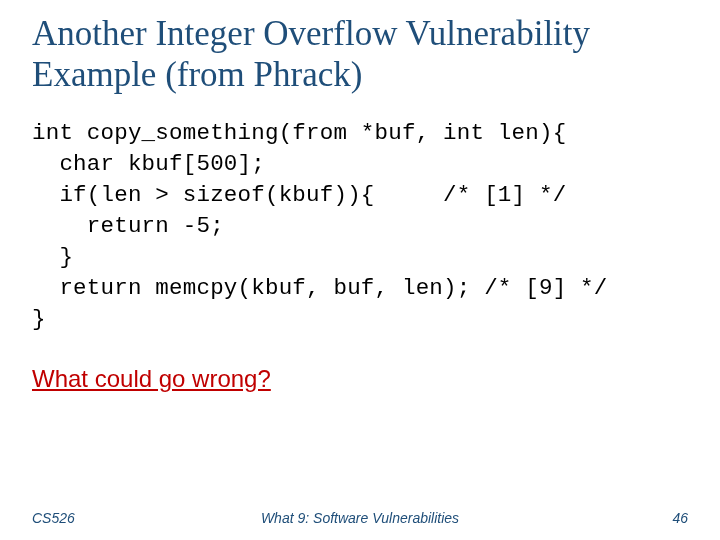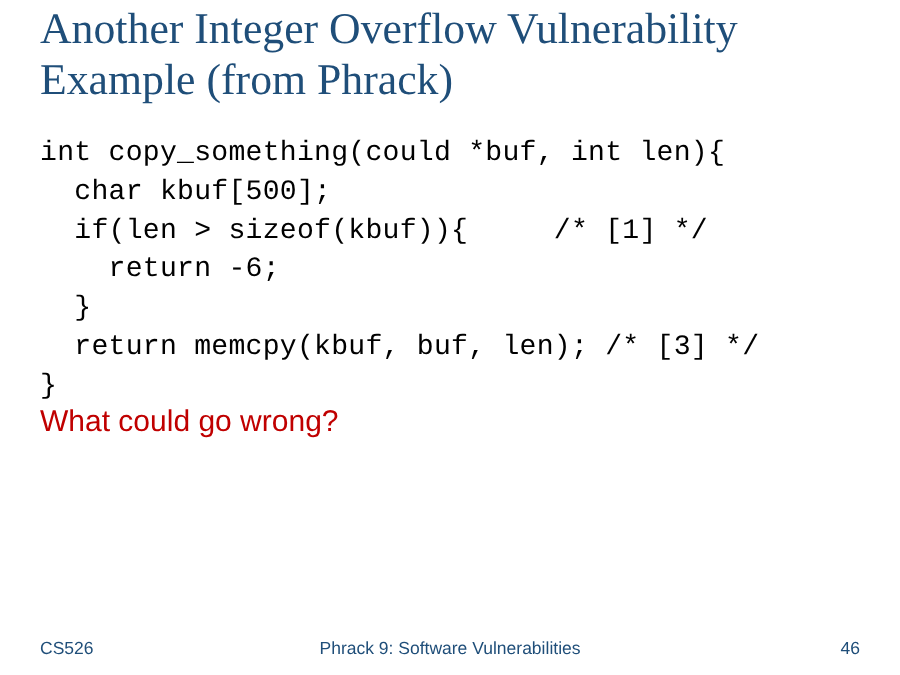--- a/index.html
+++ b/index.html
@@ -10,82 +10,85 @@
     background: #ffffff;
     font-family: "Times New Roman", Times, serif;
     color: #000;
     position: relative;
     overflow: hidden;
   }
   .slide {
     box-sizing: border-box;
     width: 720px;
     height: 540px;
-    padding: 2px 32px 0 32px;
+    padding: 13px 32px 0 32px;
     position: relative;
   }
   .title {
     color: #1f4e79;
     font-size: 35px;
     line-height: 1.18;
     font-weight: 400;
     margin: 0 0 22px 0;
   }
   .code {
     font-family: "Courier New", Courier, monospace;
     font-size: 22.5px;
     line-height: 1.38;
     white-space: pre;
     color: #000;
     letter-spacing: 0.2px;
   }
   .question {
     color: #c00000;
     font-size: 24px;
+    margin-top: 30px;
     font-family: Arial, Helvetica, sans-serif;
+    text-decoration: underline;
   }
   .footer {
     position: absolute;
     left: 0;
     right: 0;
     bottom: 14px;
     padding: 0 32px;
     display: flex;
     justify-content: space-between;
     align-items: baseline;
     font-family: Arial, Helvetica, sans-serif;
     font-size: 14px;
     color: #1f4e79;
+    font-style: italic;
   }
   .footer .center {
     position: absolute;
     left: 0;
     right: 0;
     text-align: center;
   }
   .footer .right {
     margin-left: auto;
   }
 </style>
 </head>
 <body>
 
 <div class="slide">
 
   <h1 class="title">Another Integer Overflow Vulnerability Example (from Phrack)</h1>
 
-  <div class="code"><span>int copy_something(could *buf, int len){</span>
+  <div class="code"><span>int copy_something(from *buf, int len){</span>
 <span>  char kbuf[500];</span>
 <span>  if(len &gt; sizeof(kbuf)){     /* [1] */</span>
-<span>    return -6;</span>
+<span>    return -5;</span>
 <span>  }</span>
-<span>  return memcpy(kbuf, buf, len); /* [3] */</span>
+<span>  return memcpy(kbuf, buf, len); /* [9] */</span>
 <span>}</span></div>
 
   <div class="question">What could go wrong?</div>
 
   <div class="footer">
     <span>CS526</span>
-    <span class="center">Phrack 9: Software Vulnerabilities</span>
+    <span class="center">What 9: Software Vulnerabilities</span>
     <span class="right">46</span>
   </div>
 
 </div>
 
 </body></html>

